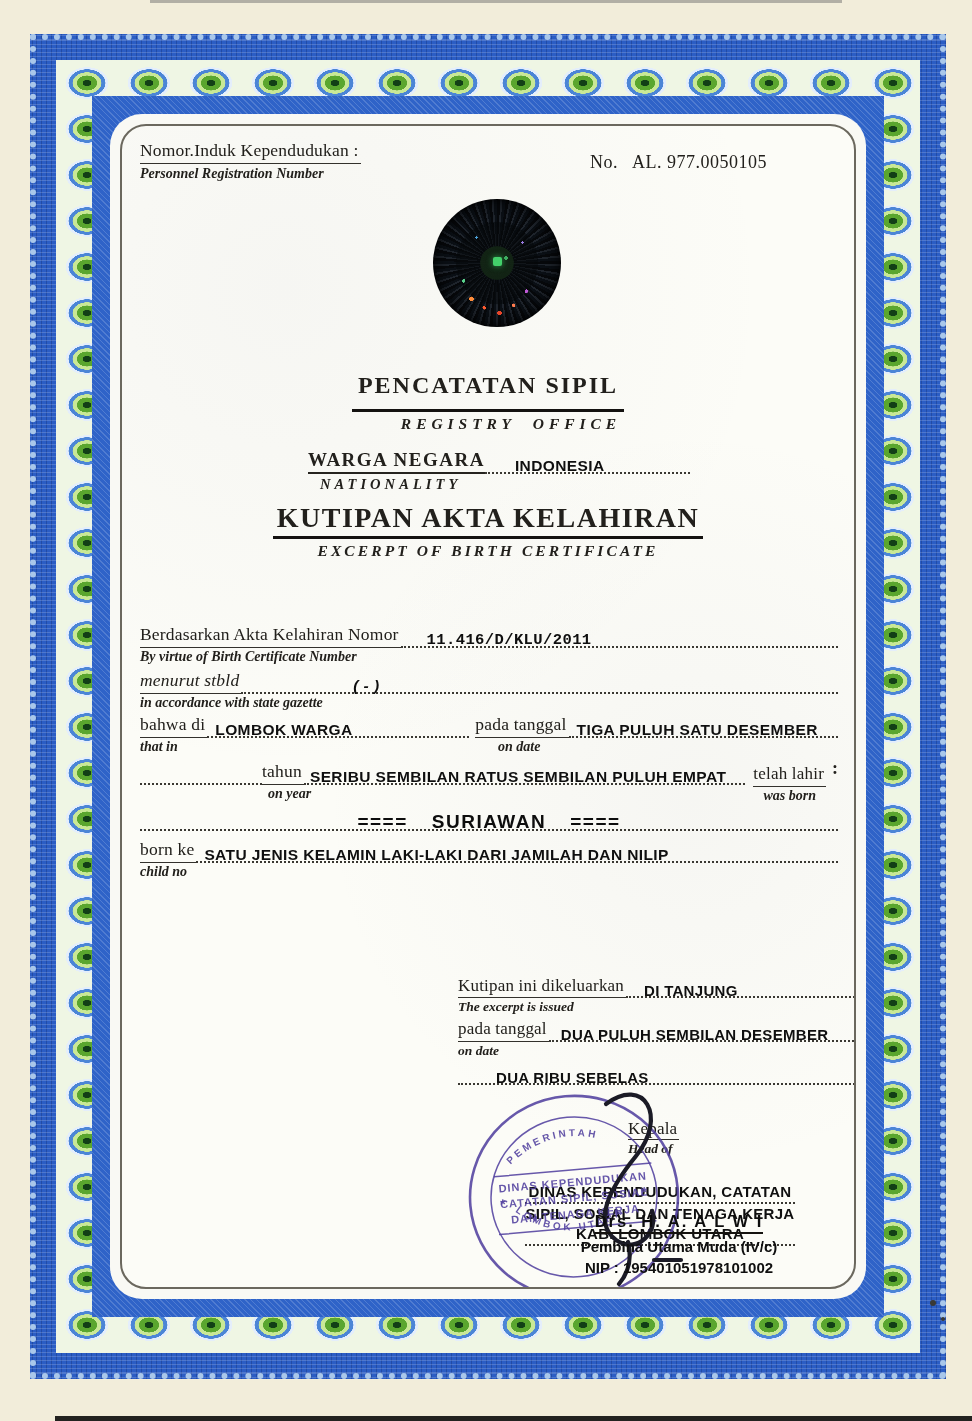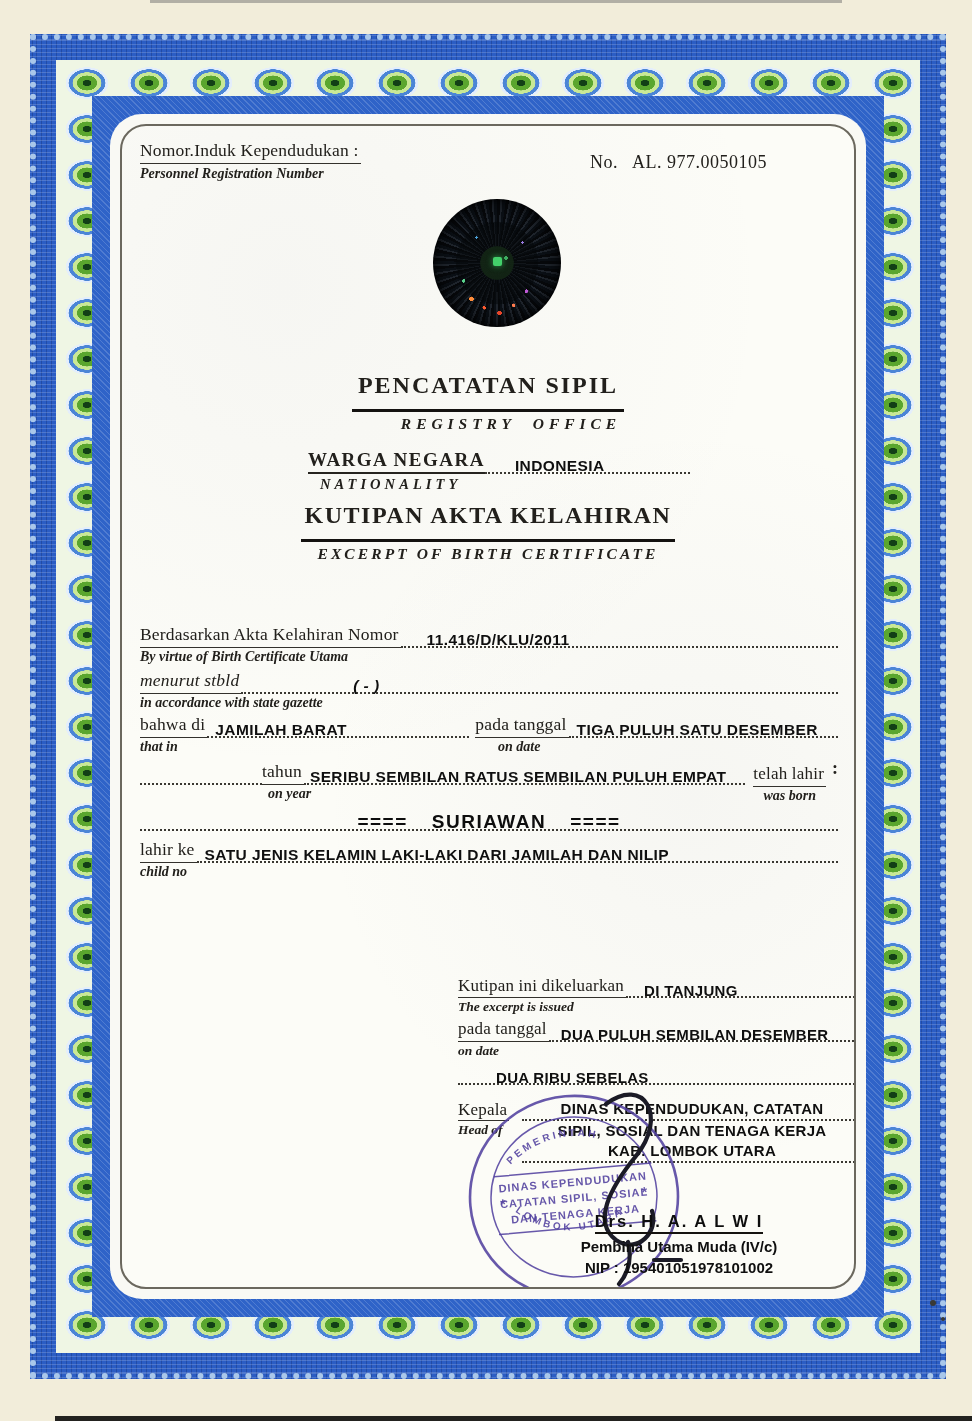--- a/index.html
+++ b/index.html
@@ -58,33 +58,33 @@
       radial-gradient(circle 3px at 24% 64%,#58d08a 0 55%,transparent 60%),
       radial-gradient(circle 2px at 70% 34%,#9a7ae0 0 55%,transparent 60%),
       radial-gradient(circle 2px at 34% 30%,#4aa0d8 0 55%,transparent 60%),
       radial-gradient(circle 3px at 57% 46%,#3fae62 0 60%,transparent 65%);}
   .holo::after{content:"";position:absolute;left:60px;top:58px;width:9px;height:9px;border-radius:2px;
     background:#43d06a;box-shadow:0 0 6px #2f9e4e;}
   
   .titles{position:absolute;left:0;right:0;top:246px;text-align:center;}
   .h-big{display:inline-block;font-weight:700;font-size:24px;letter-spacing:2px;
          border-bottom:3.5px solid #141210;padding:0 6px 10px;}
-  .h-big2{display:inline-block;font-weight:700;font-size:24px;letter-spacing:1.5px;
-          border-bottom:3.5px solid #141210;padding:0 4px 10px;}
+  .h-big2{display:inline-block;font-weight:700;font-size:28px;letter-spacing:1.5px;
+          border-bottom:3.5px solid #141210;padding:0 4px 2px;}
   .h-en{font-style:italic;font-weight:700;font-size:15.5px;margin-top:3px;}
   .sp-wide{letter-spacing:.32em;word-spacing:.55em;padding-left:46px;}
   .sp-mid{letter-spacing:.2em;}
   .natrow{display:flex;align-items:flex-end;margin:16px 0 0 186px;width:382px;text-align:left;}
   .nat-lbl{font-weight:700;font-size:19px;letter-spacing:1.5px;border-bottom:2px solid #26241f;padding-bottom:1px;white-space:nowrap;}
   .vnat{margin-left:30px;}
   .nat-en{margin:2px 0 0 198px;text-align:left;font-style:italic;font-weight:700;font-size:14.5px;letter-spacing:.28em;}
   .mt-cert{margin-top:9px;}
   
   .fields{position:absolute;left:18px;right:16px;top:498px;}
-  .r1 .val{margin-left:26px;}
+  .r1 .val{margin-left:26px;font-family:Liberation Mono, monospace;}
   .enrow{position:relative;height:17px;margin-top:1px;}
   .enrow .en{position:absolute;left:0;top:0;}
   .enrow .en.pos2{left:358px;}
   .mt4{margin-top:4px;font-style:italic;}
   .mt2{margin-top:2px;}
   .mt8{margin-top:8px;}
   .r-stbld .val{margin-left:112px;}
   .fill-place{flex:0 0 262px;}
   .fill-place .val{margin-left:18px;}
   .r-bahwa .lbl.second{margin-left:6px;}
@@ -102,21 +102,21 @@
   .r-anak .val{margin-left:8px;}
   
   .issue{position:absolute;left:336px;top:849px;width:404px;}
   .issue .lbl{font-size:17px;}
   .issue .en{font-size:13.5px;}
   .issue .val{font-size:15px;letter-spacing:.3px;}
   .rA .val{margin-left:18px;}
   .rB .val{margin-left:12px;}
   .rC{margin-top:6px;}
   .rC .val{margin-left:38px;}
-  .rD{margin-top:14px;display:flex;align-items:flex-start;}
+  .rD{margin-top:33px;display:flex;align-items:center;flex-direction:column;}
   .kepala{width:64px;flex:0 0 64px;}
   .kepala .lbl{font-size:17px;}
   .kepala .en{display:block;margin-top:2px;}
   .office{flex:1;text-align:center;}
   .off-line{font-family:"Liberation Sans",sans-serif;font-weight:700;font-size:15px;letter-spacing:.3px;color:#0f0f0f;line-height:1.3;}
   .off-dotted{border-bottom:2px dotted #3a3832;padding-bottom:1px;}
   
   .stamp{position:absolute;left:336px;top:956px;width:236px;height:236px;}
   .s-ring{fill:none;stroke:#52419f;stroke-width:2.6px;opacity:.88;}
   .s-ring.thin{stroke-width:1.5px;}
@@ -168,37 +168,37 @@
 
             <div class="fields">
 
               <div class="frow r1">
                 <span class="lbl">Berdasarkan Akta Kelahiran Nomor</span>
                 <span class="fill">
                     <span class="val">11.416/D/KLU/2011</span>
                   </span>
               </div>
               <div class="enrow">
-                <span class="en">By virtue of Birth Certificate Utama</span>
+                <span class="en">By virtue of Birth Certificate Number</span>
               </div>
 
               <div class="frow r-stbld mt4">
                 <span class="lbl">menurut stbld</span>
                 <span class="fill">
                     <span class="val">( - )</span>
                   </span>
               </div>
               <div class="enrow">
                 <span class="en">in accordance with state gazette</span>
               </div>
 
               <div class="frow r-bahwa mt2">
                 <span class="lbl">bahwa di</span>
                 <span class="fill fill-place">
-                    <span class="val">JAMILAH BARAT</span>
+                    <span class="val">LOMBOK WARGA</span>
                   </span>
                 <span class="lbl second">pada tanggal</span>
                 <span class="fill">
                     <span class="val">TIGA PULUH SATU DESEMBER</span>
                   </span>
               </div>
               <div class="enrow">
                 <span class="en">that in</span>
                 <span class="en pos2">on date</span>
               </div>
@@ -221,21 +221,21 @@
 
               <div class="frow name-row">
                 <span class="fill">
                   <span class="nval">====</span>
                   <span class="nval">SURIAWAN</span>
                   <span class="nval">====</span>
                 </span>
               </div>
 
               <div class="frow r-anak mt8">
-                <span class="lbl">lahir ke</span>
+                <span class="lbl">born ke</span>
                 <span class="fill">
                     <span class="val">SATU JENIS KELAMIN LAKI-LAKI DARI JAMILAH DAN NILIP</span>
                   </span>
               </div>
               <div class="enrow">
                 <span class="en">child no</span>
               </div>
 
             </div>
 

